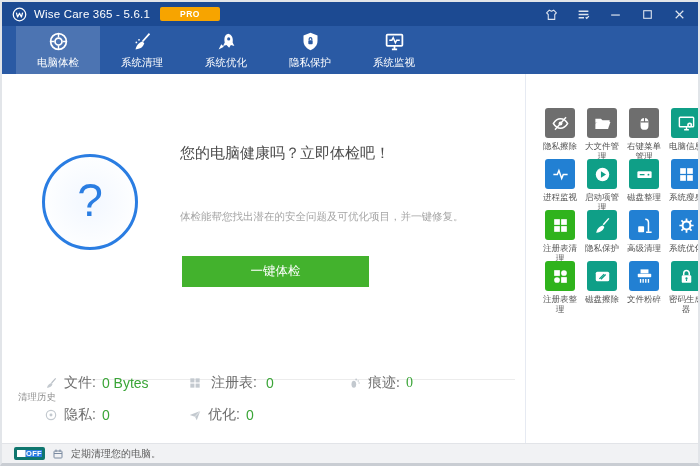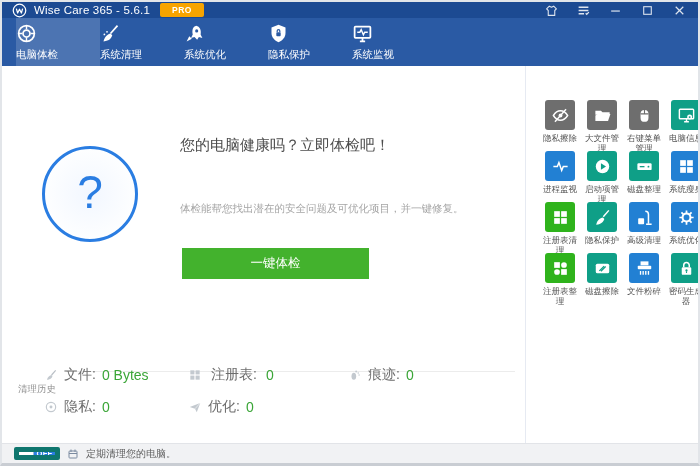--- a/index.html
+++ b/index.html
@@ -1,31 +1,31 @@
 <!DOCTYPE html>
 <html><head>
 <meta charset="utf-8">
 <style>
   * { margin:0; padding:0; box-sizing:border-box; }
   html,body { width:700px; height:466px; font-family:"Liberation Sans","DejaVu Sans",sans-serif; background:#e9ebee; }
   .window { width:700px; height:466px; display:flex; flex-direction:column; background:#fff;
             border:2px solid #e2e5e9; border-bottom:3px solid #c9cdd3; }
 
   
-  .titlebar { height:16px; background:#1c4a92; display:flex; align-items:center; padding:0 12px 0 10px; flex-shrink:0; }
+  .titlebar { height:24px; background:#1c4a92; display:flex; align-items:center; padding:0 12px 0 10px; flex-shrink:0; }
   .logo { width:15px; height:15px; margin-right:7px; }
   .title { color:#fff; font-size:11.5px; letter-spacing:.2px; }
   .badge { margin-left:10px; background:#f7a400; color:#fff; font-size:8.5px; font-weight:bold;
-           padding:2px 12px; border-radius:2px; letter-spacing:.5px; }
+           padding:2px 20px; border-radius:2px; letter-spacing:.5px; }
   .tb-icons { margin-left:auto; display:flex; align-items:center; gap:19px; }
   .tb-ic { width:13px; height:13px; opacity:.85; cursor:pointer; }
 
   
   .navbar { height:48px; background:#2a5aa4; display:flex; align-items:stretch; padding-left:14px; flex-shrink:0; }
-  .tab { width:84px; display:flex; flex-direction:column; justify-content:center; gap:4px; cursor:pointer; }
+  .tab { width:84px; display:flex; flex-direction:column; align-items:center; justify-content:center; gap:4px; cursor:pointer; }
   .tab.active { background:rgba(255,255,255,.16); }
   .tab-ic { width:21px; height:21px; }
   .tab-label { color:#fff; font-size:10.5px; }
 
   
   .content { flex:1; display:flex; background:#fff; overflow:hidden; }
   .left { flex:1; position:relative; }
 
   .hero-circle { position:absolute; left:40px; top:80px; width:96px; height:96px; border:3px solid #2a7de2;
                  border-radius:50%; background:radial-gradient(circle,#f2f7ff 0%,#fdfeff 70%);
@@ -49,21 +49,21 @@
   .cell { display:flex; flex-direction:column; align-items:center; cursor:pointer; }
   .tic { width:30px; height:30px; border-radius:3px; display:flex; align-items:center; justify-content:center; flex-shrink:0; }
   .tic svg { width:19px; height:19px; }
   .tlabel { font-size:8.5px; line-height:10px; color:#555; text-align:center; margin-top:3px; width:42px; }
   .ic-gray { background:#6e6e6e; } .ic-teal { background:#0f9f87; }
   .ic-blue { background:#2280d3; } .ic-green { background:#2fb31c; }
 
   
   .footer { height:20px; background:#f1f2f4; border-top:1px solid #e2e4e8; display:flex; align-items:center;
             padding-left:12px; gap:7px; flex-shrink:0; }
-  .toggle { display:flex; width:46px; height:13px; border:5px solid #0f766e; border-radius:2px; overflow:hidden; cursor:pointer; }
+  .toggle { display:flex; width:31px; height:13px; border:3px solid #0f766e; border-radius:2px; overflow:hidden; cursor:pointer; }
   .toggle .knob { width:15px; background:#fff; border-right:1px solid #9fb6d8; }
   .toggle .off { flex:1; background:#2a7de2; color:#fff; font-size:7.5px; font-weight:bold;
                  display:flex; align-items:center; justify-content:center; letter-spacing:.3px; }
   .footer-text { font-size:10px; color:#5d5d5d; }
   .cal-ic { width:12px; height:12px; }
 </style>
 </head>
 <body>
 
 <div class="window">
@@ -165,21 +165,21 @@
       <div class="stat" style="left:186px; top:300px;gap:9px;">
         <svg class="s-ic" viewBox="0 0 24 24">
           <rect x="4" y="4" width="7" height="7" fill="#c3c9cf"></rect>
             <rect x="13" y="4" width="7" height="7" fill="#c3c9cf"></rect>
           <rect x="4" y="13" width="7" height="7" fill="#c3c9cf"></rect>
             <rect x="13" y="13" width="7" height="7" fill="#c3c9cf"></rect>
         </svg>
         <span>注册表:</span>
         <span class="s-value">0</span>
       </div>
-      <div class="stat" style="left:346px; top:300px;">
+      <div class="stat" style="left:346px; top:300px;font-family:Liberation Serif, serif;">
         <svg class="s-ic" viewBox="0 0 24 24">
           <ellipse cx="10" cy="14" rx="4" ry="6" fill="#c3c9cf"></ellipse>
           <circle cx="14" cy="6" r="1.6" fill="#c3c9cf"></circle>
             <circle cx="17.5" cy="8.5" r="1.4" fill="#c3c9cf"></circle>
             <circle cx="19" cy="12" r="1.2" fill="#c3c9cf"></circle>
         </svg>
         <span>痕迹:</span>
         <span class="s-value">0</span>
       </div>
       <div class="stat" style="left:42px; top:332px;">

